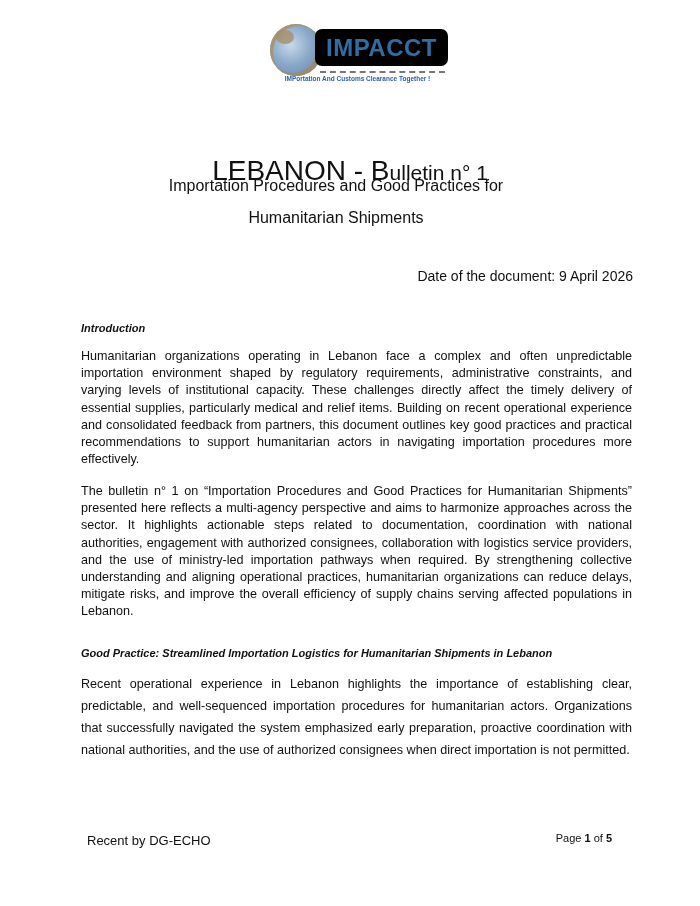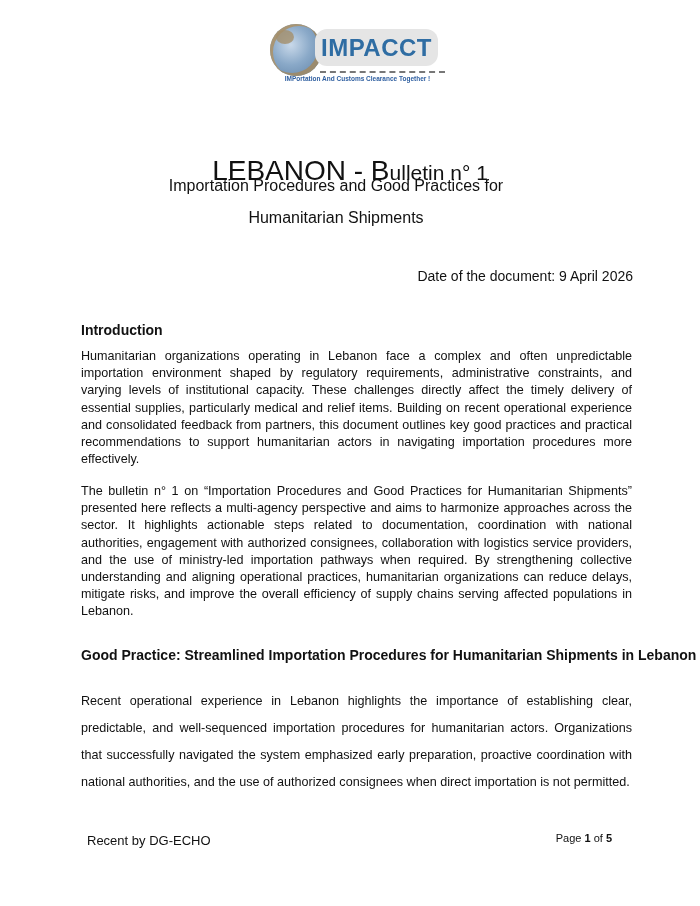--- a/index.html
+++ b/index.html
@@ -2,31 +2,31 @@
 <html><head>
 <meta charset="utf-8">
 <style>
   html, body { margin: 0; padding: 0; background: #ffffff; }
   body { width: 700px; height: 906px; position: relative; overflow: hidden; font-family: "Liberation Sans", sans-serif; color: #111; }
   .logo { position: absolute; left: 270px; top: 24px; width: 175px; height: 62px; }
   .logo .globe { position: absolute; left: 0; top: 0; width: 52px; height: 52px; border-radius: 50%;
     background: radial-gradient(circle at 40% 40%, #c9d9ea 0%, #8aa9c8 45%, #5b7ea3 100%);
     box-shadow: inset -4px -3px 0 #9b8b6e, inset 3px 2px 0 #a89574; }
   .logo .globe::after { content: ""; position: absolute; left: 6px; top: 6px; width: 18px; height: 14px; border-radius: 50%; background: #a48f6a; opacity: .8; }
-  .logo .badge { position: absolute; left: 45px; top: 5px; width: 123px; height: 37px; background: #e5e5e5; border-radius: 12px;
+  .logo .badge { position: absolute; left: 45px; top: 5px; width: 133px; height: 37px; background: #000000; border-radius: 7px;
     color: #2f6da3; font-weight: bold; font-size: 24px; text-align: center; line-height: 37px; letter-spacing: 0.5px; }
   .logo .dash { position: absolute; left: 50px; top: 47px; width: 125px; border-top: 2px dashed #777; }
   .logo .tag { position: absolute; left: 0; top: 51px; width: 175px; text-align: center; font-size: 6.5px; font-weight: bold; color: #2f5fa0; white-space: nowrap; }
   .title { position: absolute; left: 0; width: 700px; text-align: center; top: 118px; font-size: 28px; font-family: "Liberation Sans", sans-serif; margin-top: 37px; }
   .title .small { font-size: 21px; }
   .subtitle { position: absolute; left: 0; width: 672px; text-align: center; top: 170px; font-size: 16px; line-height: 32px; }
   .date { position: absolute; right: 67px; top: 268px; font-size: 14px; }
-  .h { position: absolute; left: 81px; font-weight: bold; font-size: 14px; }
+  .h { position: absolute; left: 81px; font-weight: bold; font-size: 11px; font-style: italic; }
   .p { position: absolute; left: 81px; width: 551px; font-size: 12.6px; line-height: 17.2px; text-align: justify; }
-  .p2 { line-height: 27px; margin-top: 15px; }
+  .p2 { line-height: 22px; }
   .footer-left { position: absolute; left: 87px; top: 832px; font-size: 13px; line-height: 17px; }
   .footer-right { position: absolute; right: 88px; top: 832px; font-size: 11px; }
   .footer-right b { font-weight: bold; }
 </style>
 </head>
 <body>
 
 <div class="logo">
   <div class="globe"></div>
   <div class="badge">IMPACCT</div>
@@ -42,19 +42,19 @@
   <div>Importation Procedures and Good Practices for</div>
   <div>Humanitarian Shipments</div>
 </div>
 
 <div class="date">Date of the document: 9 April 2026</div>
 
 <div class="h" style="top:322px;">Introduction</div>
 <div class="p" style="top:348px;">Humanitarian organizations operating in Lebanon face a complex and often unpredictable importation environment shaped by regulatory requirements, administrative constraints, and varying levels of institutional capacity. These challenges directly affect the timely delivery of essential supplies, particularly medical and relief items. Building on recent operational experience and consolidated feedback from partners, this document outlines key good practices and practical recommendations to support humanitarian actors in navigating importation procedures more effectively.</div>
 <div class="p" style="top:483px;">The bulletin n° 1 on “Importation Procedures and Good Practices for Humanitarian Shipments” presented here reflects a multi-agency perspective and aims to harmonize approaches across the sector. It highlights actionable steps related to documentation, coordination with national authorities, engagement with authorized consignees, collaboration with logistics service providers, and the use of ministry-led importation pathways when required. By strengthening collective understanding and aligning operational practices, humanitarian organizations can reduce delays, mitigate risks, and improve the overall efficiency of supply chains serving affected populations in Lebanon.</div>
 
-<div class="h" style="top:647px;">Good Practice: Streamlined Importation Procedures for Humanitarian Shipments in Lebanon</div>
+<div class="h" style="top:647px;">Good Practice: Streamlined Importation Logistics for Humanitarian Shipments in Lebanon</div>
 <div class="p p2" style="top:673px;">Recent operational experience in Lebanon highlights the importance of establishing clear, predictable, and well-sequenced importation procedures for humanitarian actors. Organizations that successfully navigated the system emphasized early preparation, proactive coordination with national authorities, and the use of authorized consignees when direct importation is not permitted.</div>
 
 <div class="footer-left">
   <div>Recent by DG-ECHO</div>
 </div>
 <div class="footer-right"><span>Page </span><b>1</b><span> of </span><b>5</b></div>
 
 </body></html>

